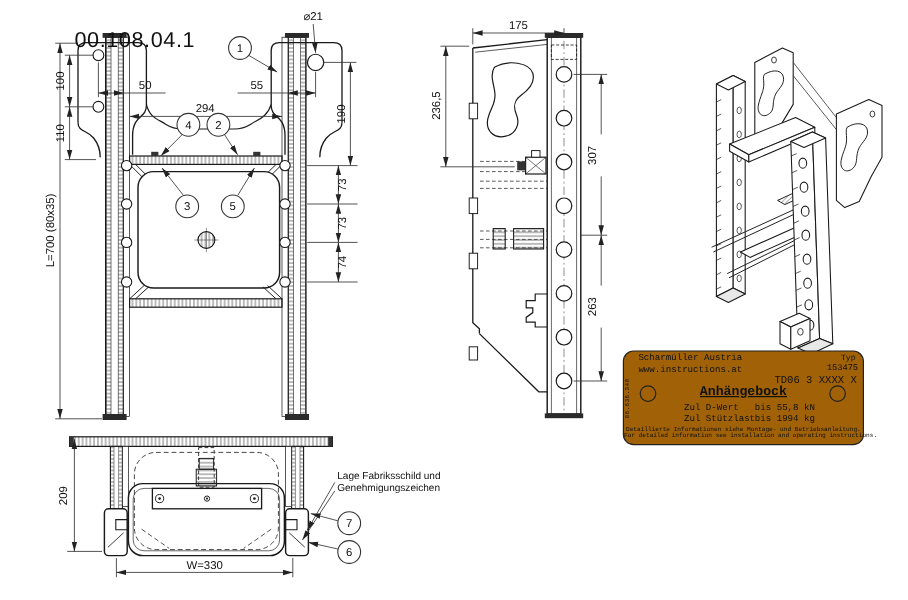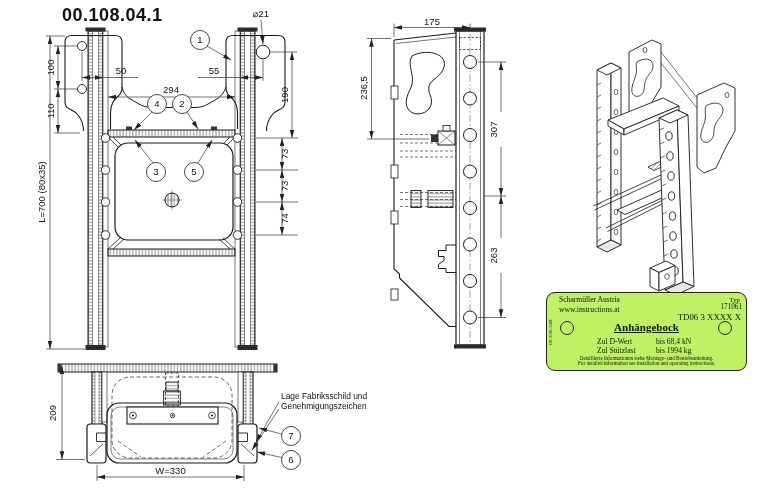--- a/index.html
+++ b/index.html
@@ -1,25 +1,25 @@
 <!DOCTYPE html>
 <html><head>
 <meta charset="utf-8">
 <style>
   html,body{margin:0;padding:0;background:#fff;}
   .canvas{position:relative;width:757px;height:500px;background:#fff;overflow:hidden;
           font-family:"Liberation Sans",sans-serif;color:#111;}
   .canvas svg{position:absolute;left:0;top:0;z-index:1;}
-  .page-title{position:absolute;left:62px;top:5px;font-size:18px;font-weight:bold;
+  .page-title{position:absolute;left:62px;top:23px;font-size:18px;font-weight:normal;
               letter-spacing:.5px;z-index:2;}
   .dim-text{font-size:9.5px;fill:#111;}
   .balloon-text{font-size:9.5px;fill:#111;}
   .note-text{font-size:8.4px;fill:#111;}
-  .nameplate{position:absolute;left:546px;top:292px;width:199px;height:77px;background:#bef264;
-             border:1.4px solid #222;border-radius:9px;z-index:2;font-family:Liberation Serif, serif;}
+  .nameplate{position:absolute;left:519px;top:292px;width:199px;height:77px;background:#a16207;
+             border:1.4px solid #222;border-radius:9px;z-index:2;font-family:Liberation Mono, monospace;}
   .nameplate span{position:absolute;white-space:nowrap;line-height:1.05;}
   .np-mfr{left:12px;top:3px;font-size:7.6px;}
   .np-web{left:12px;top:12.5px;font-size:7.6px;}
   .np-typ-label{right:6px;top:2.5px;font-size:6.8px;}
   .np-typ-value{right:4px;top:10.5px;font-size:7.2px;}
   .np-model{right:5px;top:19.5px;font-size:8.8px;}
   .np-product{left:0;right:0;top:28.5px;text-align:center;font-size:11px;
               text-decoration:underline;font-weight:bold;}
   .np-hole{position:absolute;width:12px;height:12px;border:1.2px solid #222;border-radius:50%;top:28px;}
   .np-hole-left{left:13px;}
@@ -320,26 +320,26 @@
       <path d="M659,272.5 L675,265.5 L675,284 L659,291 Z"></path>
       <ellipse cx="667" cy="276.5" rx="2.3" ry="2.8" fill="none" stroke-width="0.7"></ellipse>
     </g>
   </svg>
 
   <div class="nameplate">
     <span class="np-num">06.636.348</span>
     <span class="np-mfr">Scharmüller Austria</span>
     <span class="np-web">www.instructions.at</span>
     <span class="np-typ-label">Typ</span>
-    <span class="np-typ-value">171061</span>
+    <span class="np-typ-value">153475</span>
     <span class="np-model">TD06 3 XXXX X</span>
     <span class="np-product">Anhängebock</span>
     <span class="np-hole np-hole-left"></span>
     <span class="np-hole np-hole-right"></span>
     <span class="np-dl">Zul D-Wert</span>
-    <span class="np-dv">bis 68,4 kN</span>
+    <span class="np-dv">bis 55,8 kN</span>
     <span class="np-sl">Zul Stützlast</span>
     <span class="np-sv">bis 1994 kg</span>
     <span class="np-note1">Detaillierte Informationen siehe Montage- und Betriebsanleitung.</span>
     <span class="np-note2">For detailed information see installation and operating instructions.</span>
   </div>
 
 </div>
 
 </body></html>

